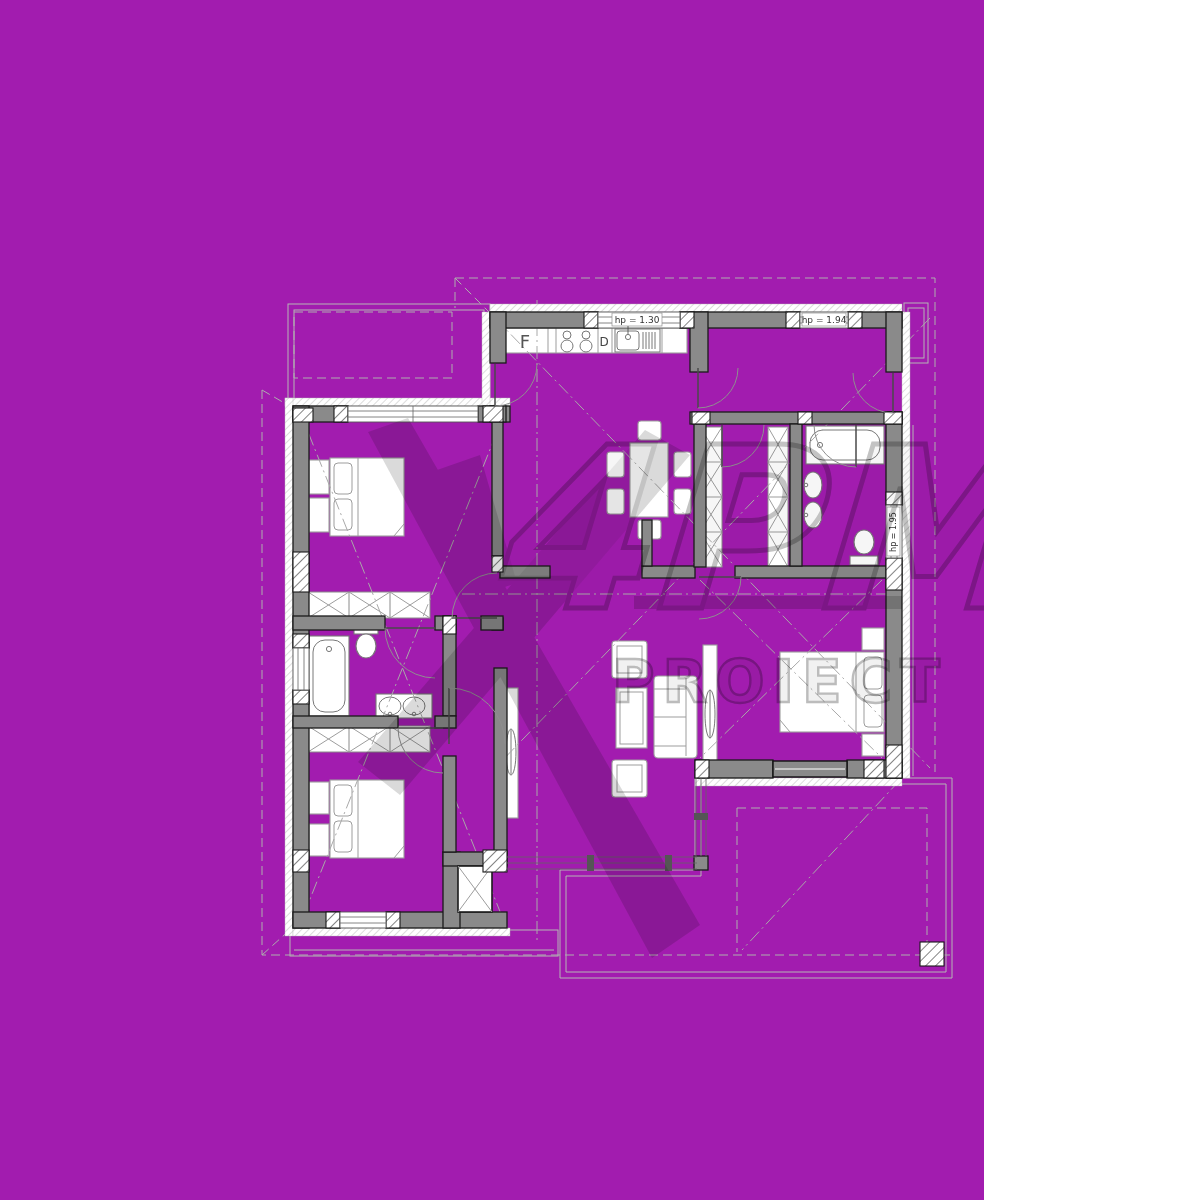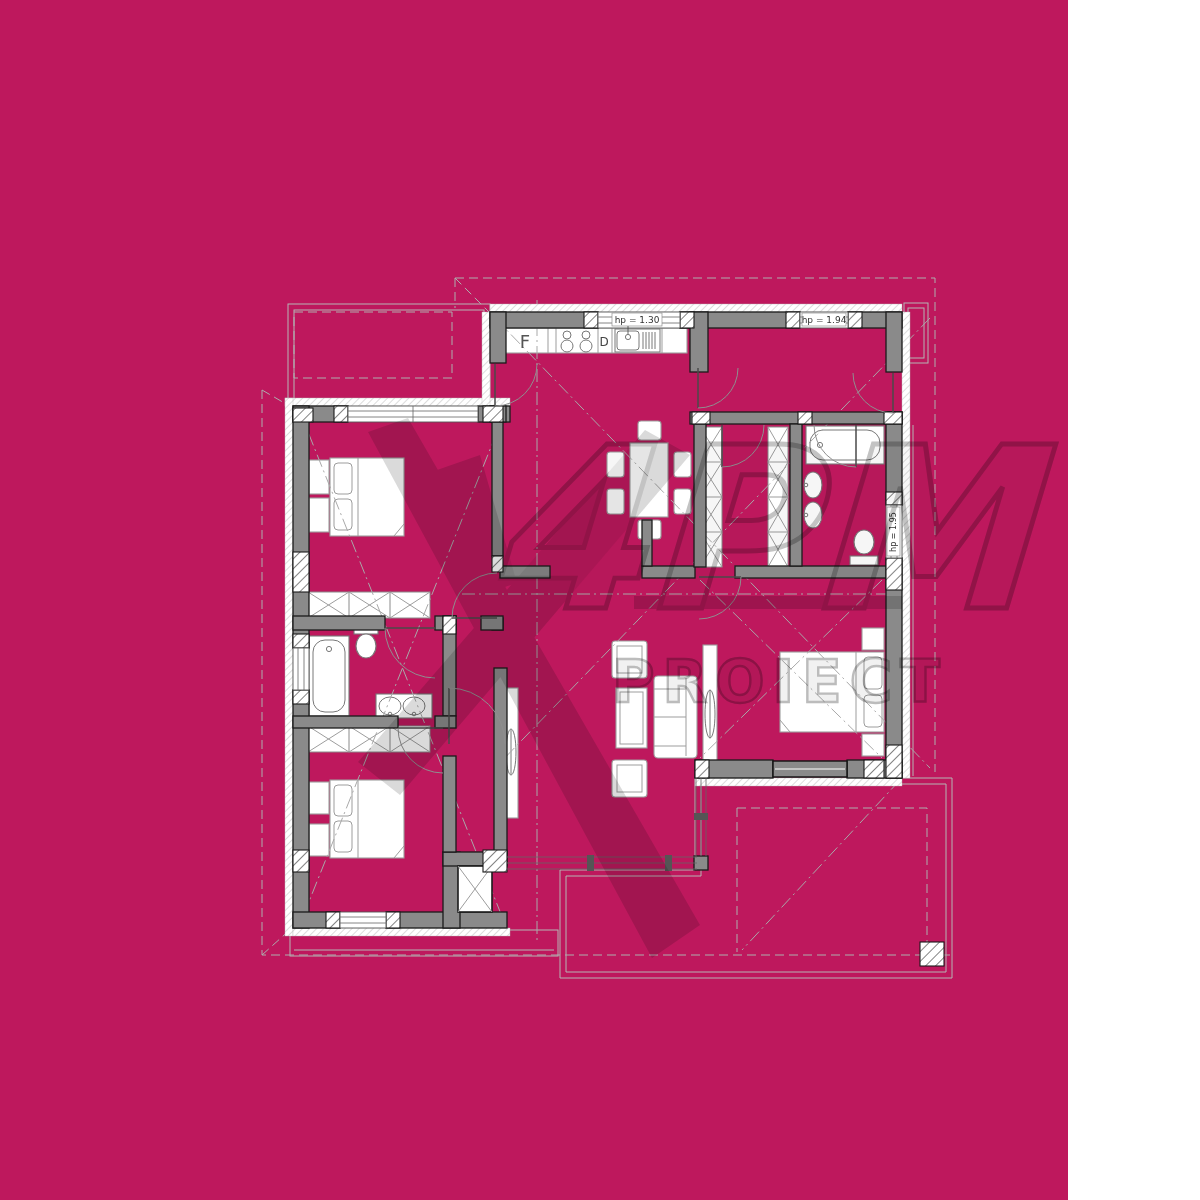--- a/index.html
+++ b/index.html
@@ -1,16 +1,16 @@
 <!DOCTYPE html>
 <html><head>
 <meta charset="utf-8">
 <style>
   html,body{margin:0;padding:0;background:#fff;}
-  .canvas{width:1068px;height:1200px;position:relative;background:#be185d;overflow:hidden;
+  .canvas{width:984px;height:1200px;position:relative;background:#a21caf;overflow:hidden;
           font-family:"DejaVu Sans", sans-serif;}
   svg{display:block}
   .w    {fill:#8a8a8a;stroke:#1b1b1b;stroke-width:1.3;}
   .hb   {fill:url(#hatchD);stroke:#1b1b1b;stroke-width:1.1;}
   .ins  {fill:url(#hatchT);stroke:#b9b9b9;stroke-width:.4;}
   .thin {fill:none;stroke:#b5b5b5;stroke-width:1;}
   .dash {fill:none;stroke:#aeaeae;stroke-width:1;stroke-dasharray:9 5;}
   .dd   {fill:none;stroke:#a9a9a9;stroke-width:1;stroke-dasharray:13 4 2 4;}
   .furn {fill:#fff;stroke:#9d9d9d;stroke-width:1.1;}
   .furnl{fill:none;stroke:#9d9d9d;stroke-width:1;}

